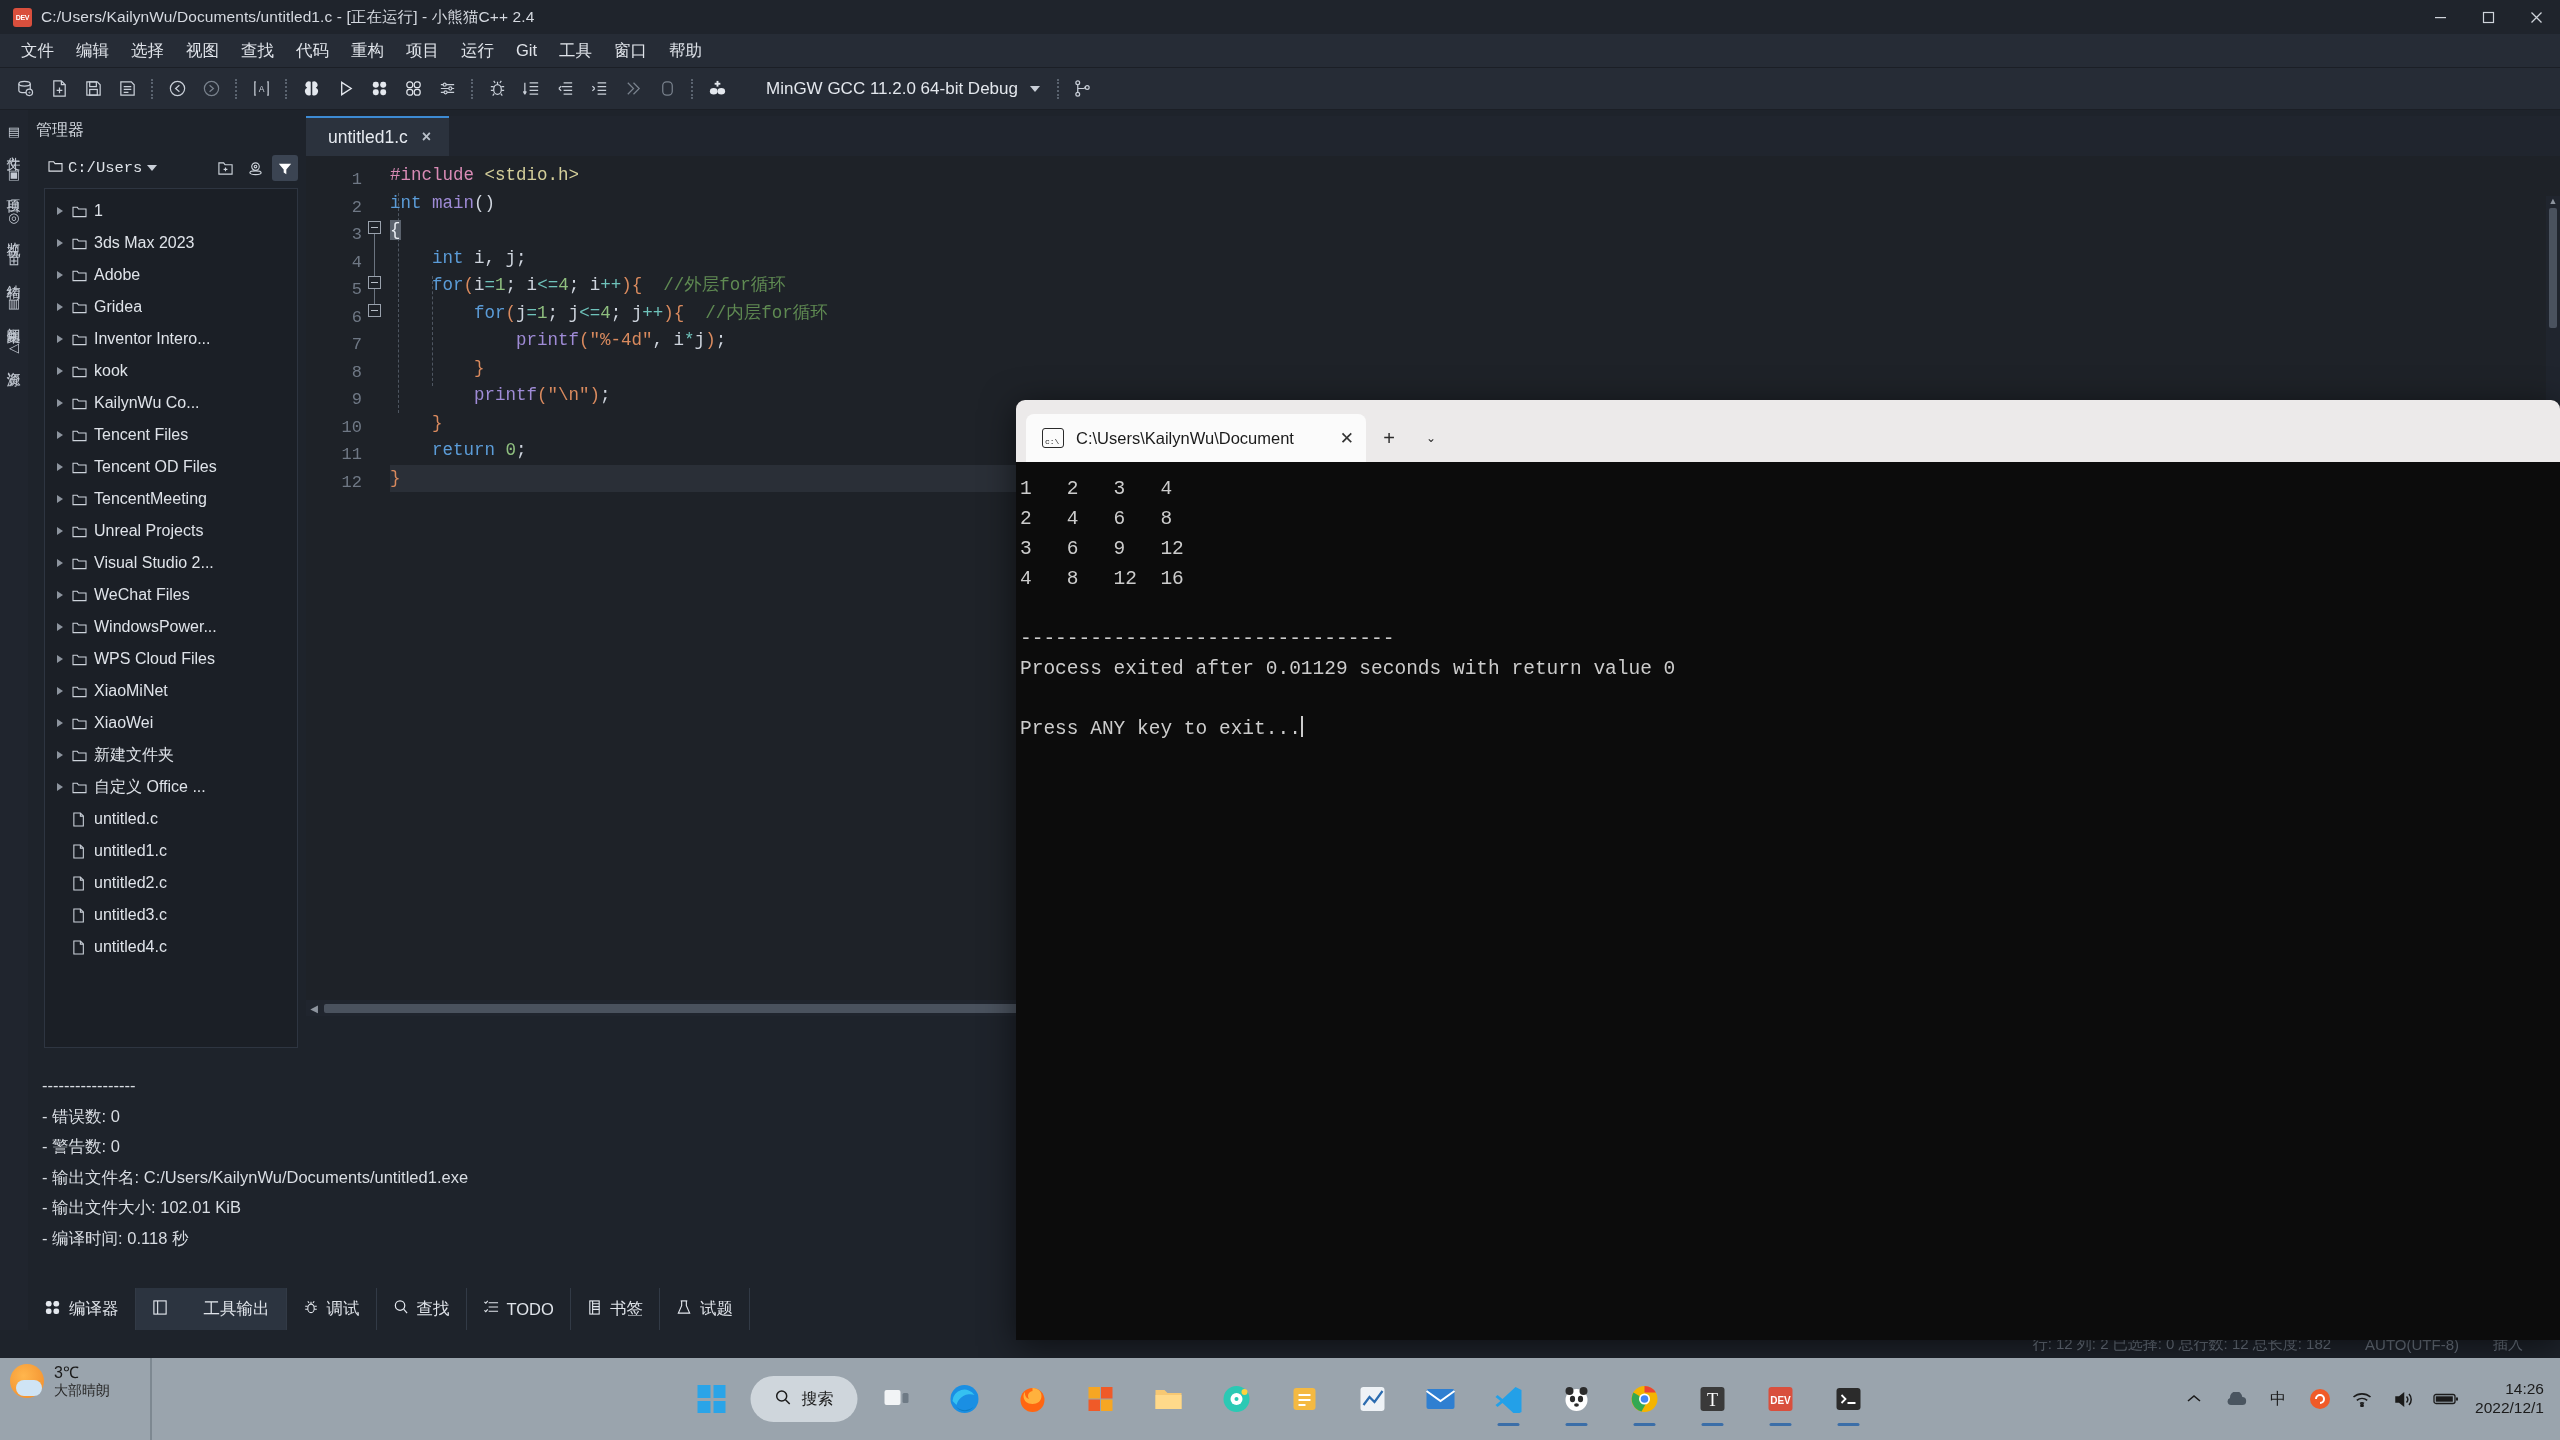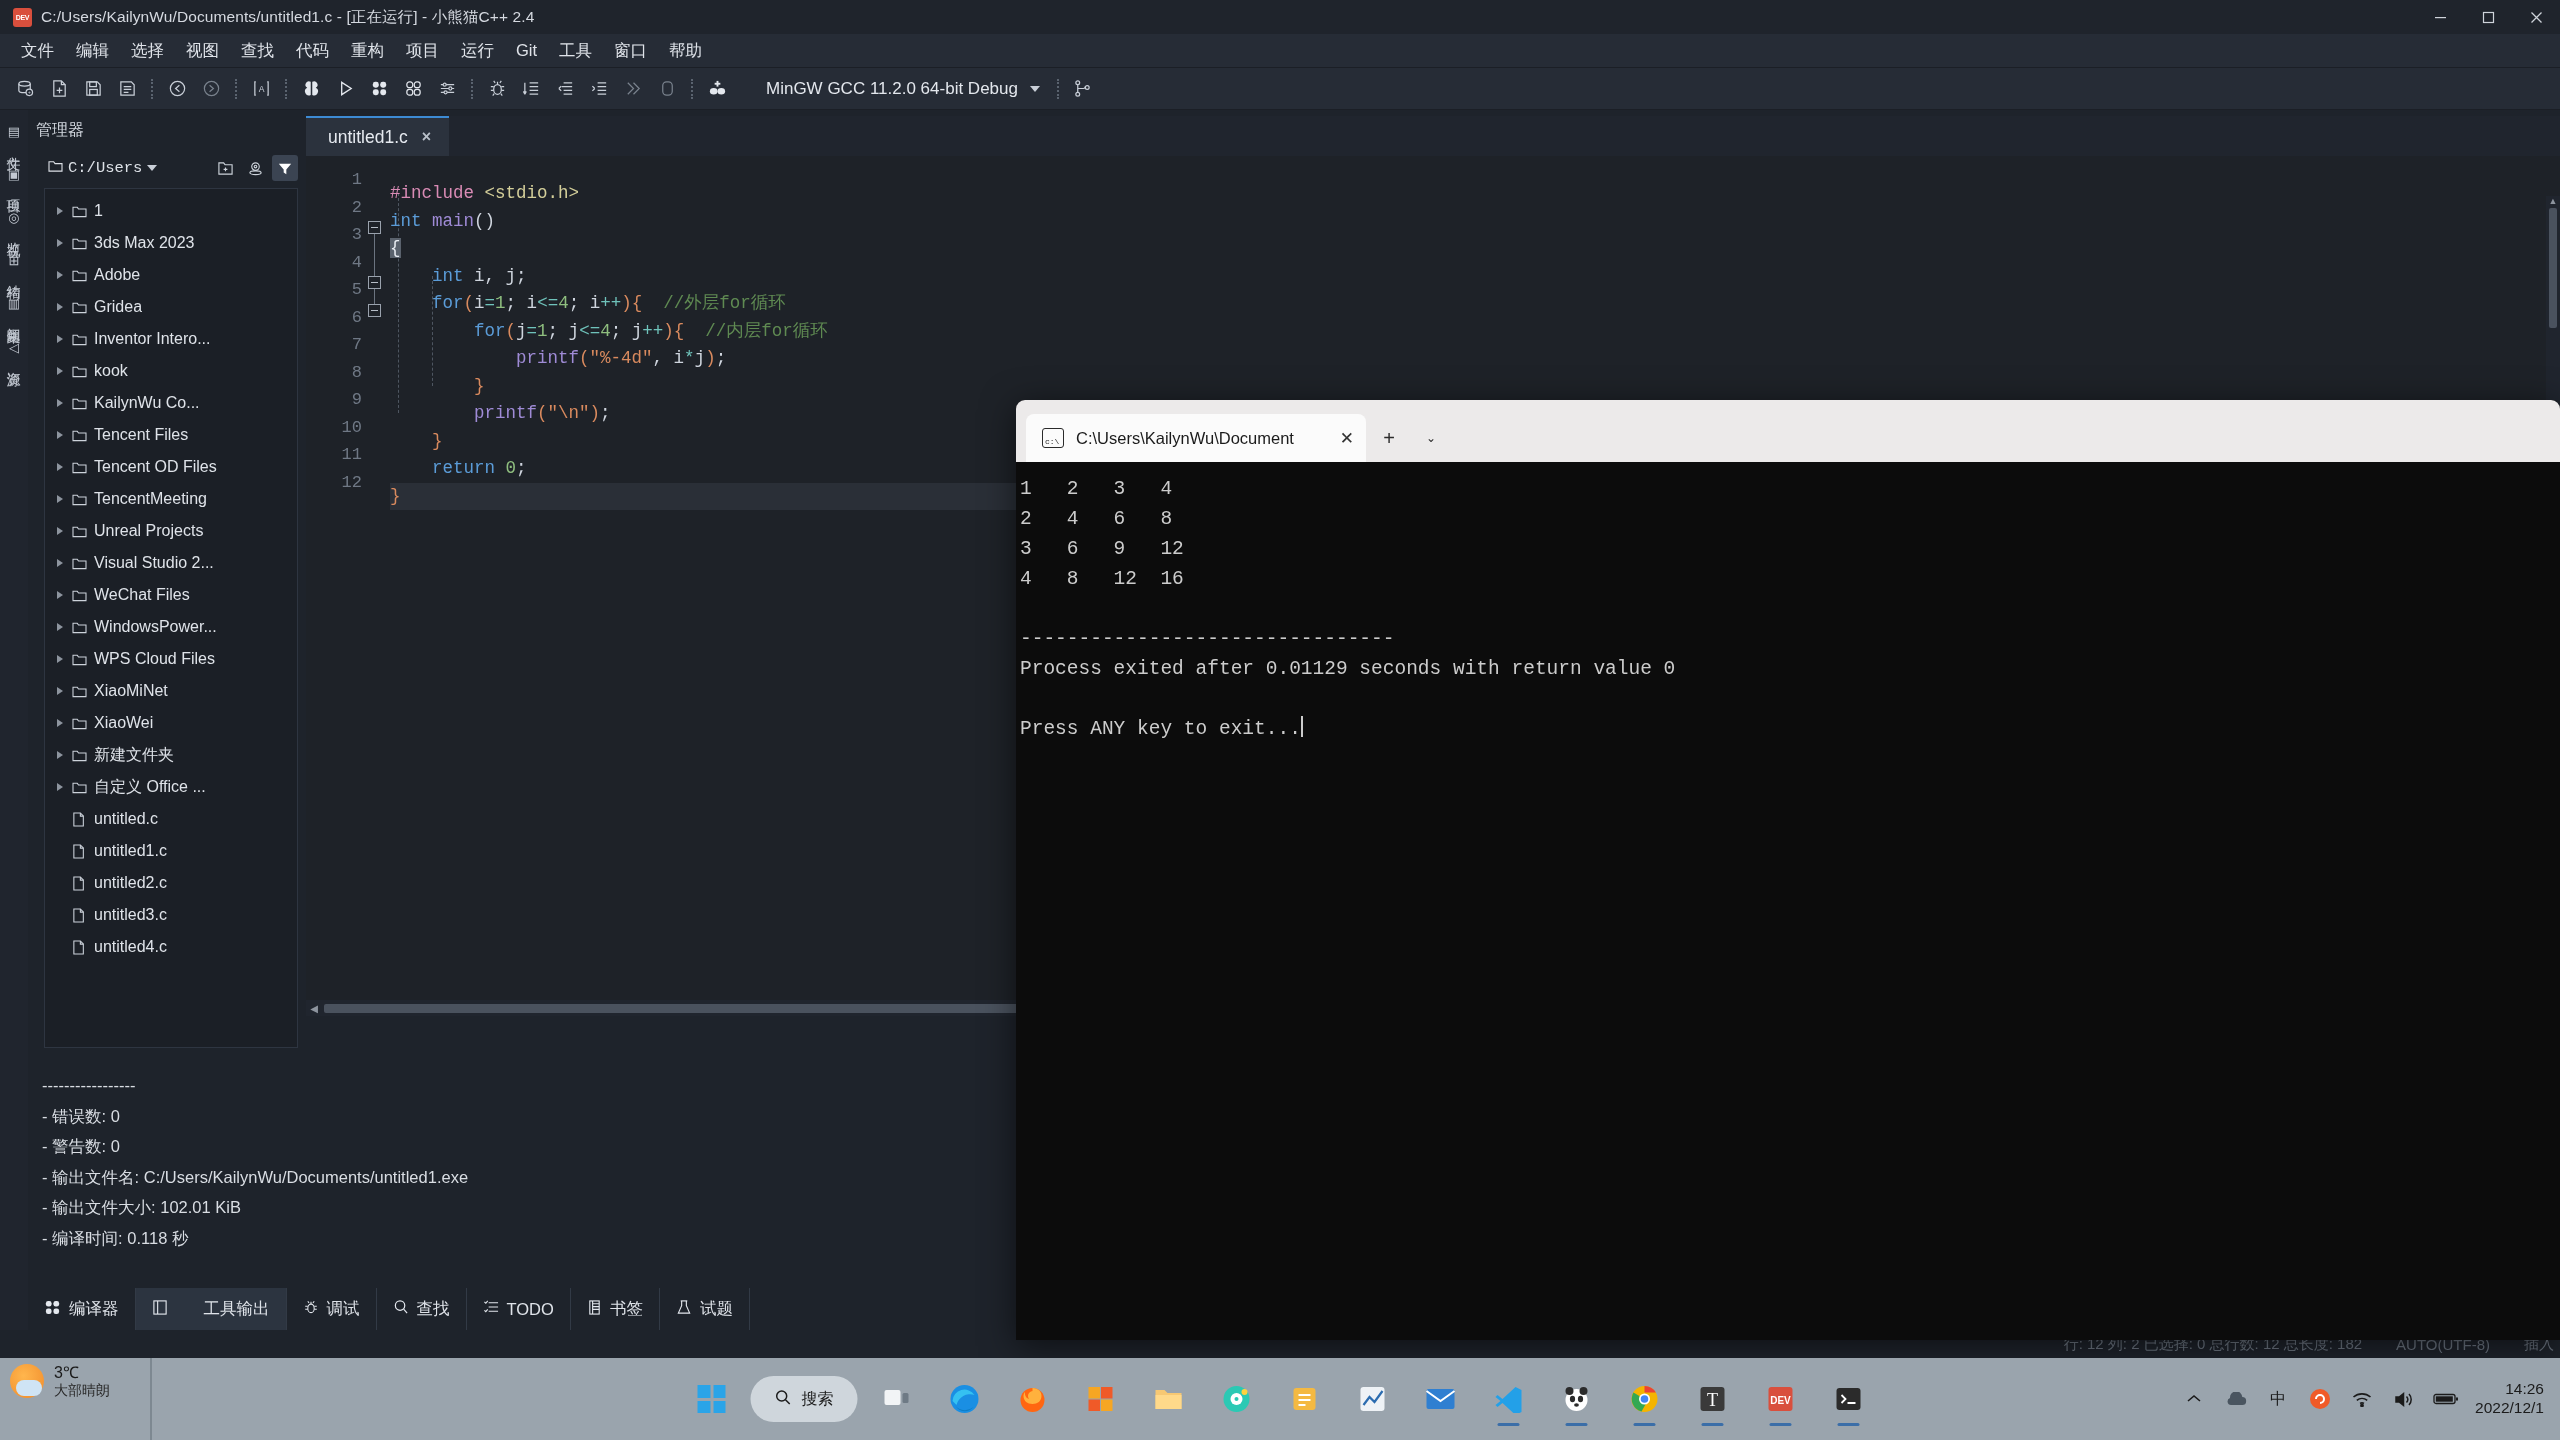--- a/index.html
+++ b/index.html
@@ -143,21 +143,21 @@
     position:absolute; width:13px; height:13px; border:1px solid #9aa2ad;
     left:2px; background:#1e2228;
   }
   .fold::after {
     content:""; position:absolute; left:2px; top:5px; width:7px; height:1px;
     background:#b6bdc6;
   }
   .fold-line { position:absolute; left:8px; width:1px; background:#6b7480; }
   .indentguide { position:absolute; width:0; border-left:1px dashed #4e5661; }
   .codelines {
-    position:absolute; left:84px; top:24px; right:0;
+    position:absolute; left:84px; top:6px; right:0;
     font-family:"Liberation Mono", monospace; font-size:17.5px;
   }
   .cl { height:27.5px; line-height:27.5px; white-space:pre; }
   .cl.cur { background:#2a2f37; }
   .k  { color:#5b9cd8; }        
   .kw2{ color:#9f8bd6; }        
   .pp { color:#d98bb5; }        
   .hdr{ color:#d4cf9a; }        
   .st { color:#d98a5e; }        
   .num{ color:#8fbf7f; }        
@@ -199,21 +199,21 @@
     padding:0 16px; color:#dfe3e9; font-size:16.5px; white-space:nowrap;
     border-right:1px solid #323a46;
   }
   .btab.on { background:#2c3440;gap:36px; }
 
   
   .statusbar {
     position:absolute; left:0; top:1330px; width:2560px; height:28px;
     background:#1e232b; display:flex; align-items:center;
     color:#6b7480; font-size:15px; justify-content:flex-end; gap:34px;
-    padding-right:6px;
+    padding-right:37px;
   }
 
   
   .term {
     position:absolute; left:1016px; top:400px; width:1544px; height:940px;
     background:#0c0c0c; border-radius:9px 9px 0 0;
     box-shadow:0 6px 34px rgba(0,0,0,.55);
     overflow:hidden;
   }
   .term-tabbar {

